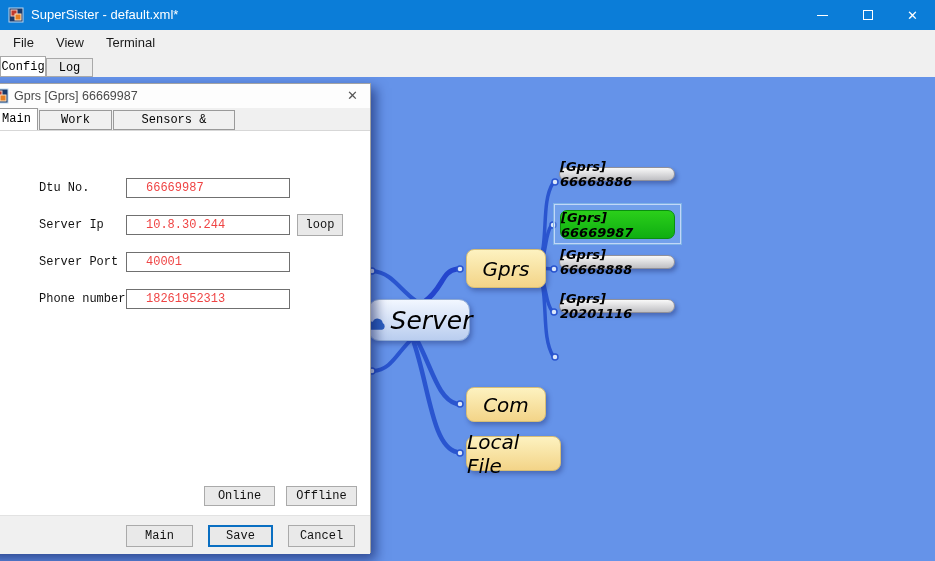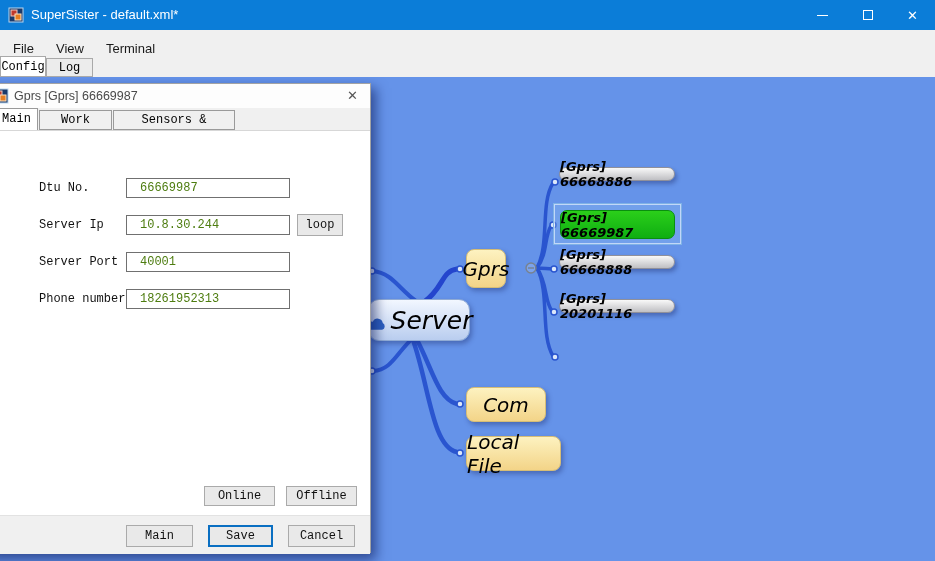--- a/index.html
+++ b/index.html
@@ -16,39 +16,39 @@
   .app-icon{position:absolute;left:8px;top:7px;width:16px;height:16px}
   .title-text{position:absolute;left:31px;top:0;line-height:30px;font-size:13px}
   .win-controls{position:absolute;right:0;top:0;height:30px;display:flex}
   .win-btn{width:45px;height:30px;display:flex;align-items:center;justify-content:center;color:#fff}
   .glyph-min{width:11px;height:1px;background:#fff}
   .glyph-max{width:10px;height:10px;border:1px solid #fff}
   .glyph-close{font-size:13px;line-height:1}
 
   
   .menubar{position:absolute;left:0;top:30px;width:935px;height:26px;background:#f0f0f0;z-index:20;font-size:13px;color:#1a1a1a;display:flex;align-items:center}
-  .menu-item{padding:6px 11px;height:26px;line-height:26px}
+  .menu-item{padding:0 11px;height:26px;line-height:26px}
   .menu-item:first-child{margin-left:2px}
 
   
   .tabstrip{position:absolute;left:0;top:56px;width:935px;height:21px;background:#f0f0f0;z-index:20;font-family:"Liberation Mono",monospace;font-size:12px}
   .app-tab{position:absolute;top:0;height:21px;line-height:20px;text-align:center;border:1px solid #a9a9a9}
   .app-tab.active{left:0;width:46px;background:#fff;z-index:2}
   .app-tab.inactive{left:46px;width:47px;top:2px;height:19px;line-height:18px;background:#ececec}
 
   
   .content{position:absolute;left:0;top:77px;width:935px;height:484px;background:var(--canvas);z-index:0}
   svg.links{position:absolute;left:0;top:0;width:935px;height:561px;z-index:1;pointer-events:none}
 
   
   .node{position:absolute;z-index:2;display:flex;align-items:center;justify-content:center;font-family:"DejaVu Sans",sans-serif;font-style:italic;color:#000}
   .node-server{left:368px;top:299px;width:102px;height:42px;border-radius:11px;background:linear-gradient(#f2f7ff,#b9cdef);border:1px solid #90abd4;box-shadow:2px 3px 5px rgba(20,30,90,.35);font-size:25px;gap:4px}
   .node-server .cloud{flex:0 0 auto;margin-top:4px}
   .node-branch{border-radius:8px;background:linear-gradient(var(--yellow-top),var(--yellow-bottom));border:1px solid #d6bd76;box-shadow:2px 3px 5px rgba(20,30,90,.35);font-size:20px}
-  .node-gprs{left:466px;top:249px;width:40px;height:39px}
+  .node-gprs{left:466px;top:249px;width:80px;height:39px}
   .node-com{left:466px;top:387px;width:80px;height:35px}
   .node-local{left:466px;top:436px;width:95px;height:35px}
   .node-child{left:559px;width:116px;height:14px;border-radius:7px;background:linear-gradient(#f9f9f9,#bfbfc3);border:1px solid #90909a;box-shadow:2px 3px 4px rgba(20,30,90,.35);font-size:13px;font-weight:bold}
   .child-0{top:167px}.child-2{top:255px}.child-3{top:299px}.child-4{top:343px}
   .select-frame{position:absolute;left:553px;top:203px;width:129px;height:42px;z-index:2;border:1px solid #7fb2e6;background:rgba(150,195,240,.28);box-shadow:inset 0 0 0 1px rgba(235,245,255,.65)}
   .node-child.selected{position:absolute;left:6px;top:6px;width:115px;height:29px;background:linear-gradient(var(--green-top),var(--green-bottom));border:1px solid #0a8f0e;box-shadow:none}
 
   
   .dialog{position:absolute;left:-14px;top:83px;width:385px;height:470px;background:#f0f0f0;border:1px solid #a3a3a3;z-index:10;box-shadow:4px 6px 11px 1px rgba(8,18,80,.55);font-family:"Liberation Mono",monospace}
   .dlg-titlebar{position:absolute;left:0;top:0;width:100%;height:24px;background:#fdfdfd}
@@ -57,21 +57,21 @@
   .dlg-close{position:absolute;right:9px;top:4px;width:17px;height:17px;text-align:center;line-height:16px;font-size:13px;color:#555;font-family:"Liberation Sans",sans-serif}
   .dlg-tabs{position:absolute;left:0;top:24px;width:100%;height:22px;background:#f0f0f0;font-size:12px}
   .dlg-tab{position:absolute;text-align:center;border:1px solid #9a9a9a;background:#f0f0f0}
   .dlg-tab.active{left:8px;width:43px;top:0;height:22px;line-height:21px;background:#fff;border-bottom:none;z-index:2}
   .dlg-tab.t1{left:52px;width:73px;top:2px;height:20px;line-height:19px}
   .dlg-tab.t2{left:126px;width:122px;top:2px;height:20px;line-height:19px}
   .dlg-page{position:absolute;left:0;top:46px;width:100%;height:385px;background:#fff;border-top:1px solid #d7d7d7}
   .form-row{position:absolute;left:0;height:22px}
   .row-0{top:47px}.row-1{top:84px}.row-2{top:121px}.row-3{top:158px}
   .field-label{position:absolute;left:52px;top:0;line-height:21px;font-size:12px;color:#111;white-space:pre}
-  .field-input{position:absolute;left:139px;top:0;width:164px;height:20px;border:1px solid #707070;font-family:"Liberation Mono",monospace;font-size:12px;padding:0 13px;background:#fff;color:#4d7c0f}
+  .field-input{position:absolute;left:139px;top:0;width:164px;height:20px;border:1px solid #707070;font-family:"Liberation Mono",monospace;font-size:12px;padding:0 19px;background:#fff;color:#ef4444}
   .btn{display:block;position:absolute;background:#e9e9e9;border:1px solid #aaaaaa;font-family:Liberation Mono, monospace;font-size:12px;color:#111;text-align:center}
   .btn-loop{left:310px;top:-1px;width:46px;height:22px;line-height:20px}
   .btn-online{left:217px;top:355px;width:71px;height:20px;line-height:18px}
   .btn-offline{left:299px;top:355px;width:71px;height:20px;line-height:18px}
   .dlg-footer{position:absolute;left:0;top:431px;width:100%;height:39px;background:#f0f0f0;border-top:1px solid #e2e2e2}
   .btn-apply{left:139px;top:9px;width:67px;height:22px;line-height:20px}
   .btn-save{left:221px;top:9px;width:65px;height:22px;line-height:18px;border:2px solid #0a6fc2}
   .btn-cancel{left:301px;top:9px;width:67px;height:22px;line-height:20px}
 </style>
 </head>

